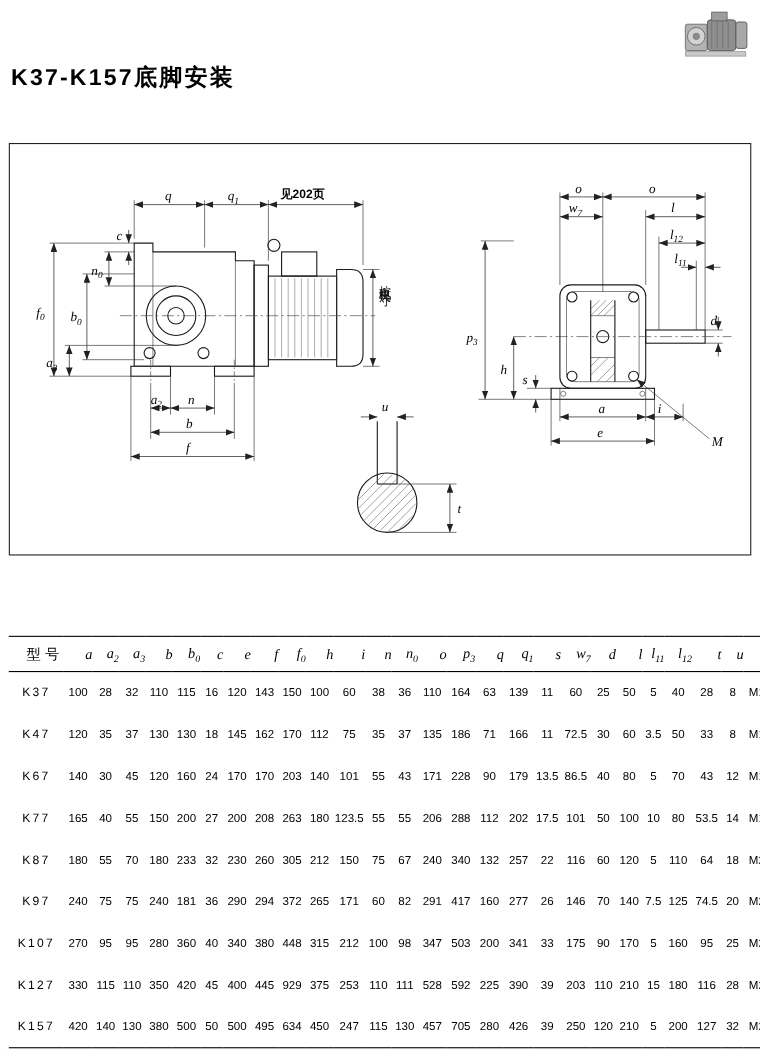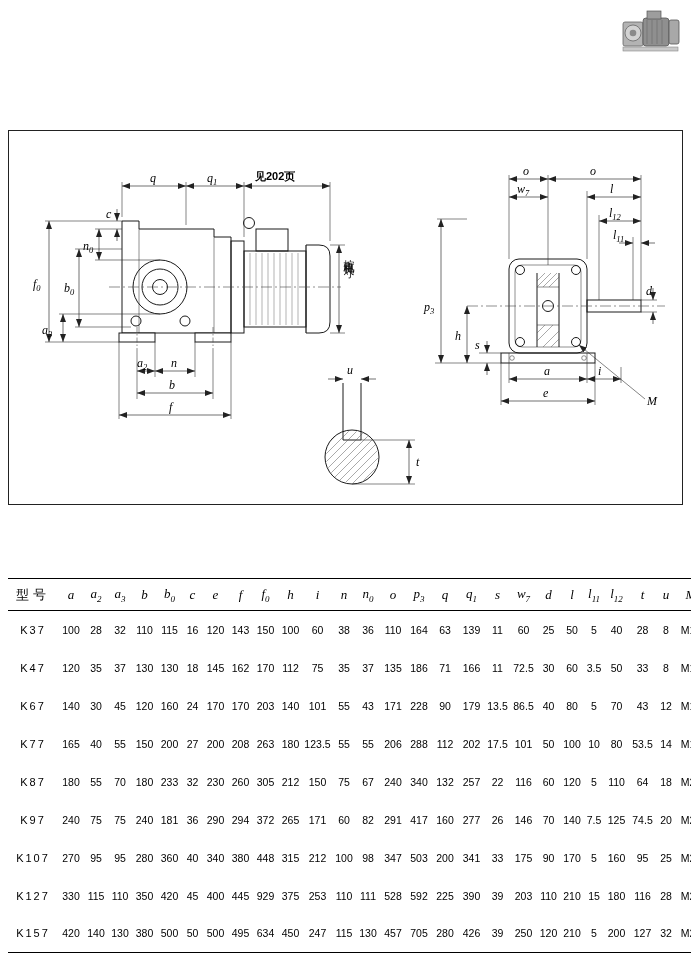--- a/index.html
+++ b/index.html
@@ -21,21 +21,21 @@
   .cl2{stroke:#444;stroke-width:.6;stroke-dasharray:5 2 1.5 2;}
   .h{stroke:#555;stroke-width:.5;}
   text.dim{font-family:"Liberation Serif",serif;font-style:italic;font-size:12px;fill:#000;}
   text.dim tspan.sub{font-size:8.5px;}
   text.cjk{font-family:"Liberation Sans",sans-serif;font-weight:bold;font-size:11px;fill:#000;}
   
   table.dims{position:absolute;left:8px;top:578px;width:675px;border-collapse:collapse;table-layout:fixed;
              border-top:1.5px solid #000;border-bottom:1.5px solid #000;}
   table.dims thead tr{height:32px;border-bottom:1px solid #000;}
   table.dims tbody tr{height:38px;}
-  table.dims th{font-family:"Liberation Serif",serif;font-style:italic;font-weight:normal;font-size:13px;text-align:center;padding:0;}
+  table.dims th{font-family:"Liberation Serif",serif;font-style:italic;font-weight:normal;font-size:13px;text-align:right;padding:0;}
   table.dims th sub{font-size:9px;}
   table.dims th.cjk-head{font-style:normal;font-family:"Liberation Sans",sans-serif;font-size:13px;letter-spacing:4px;}
   table.dims td{font-size:10.5px;text-align:center;padding:0;}
   table.dims td.model{font-size:11px;letter-spacing:2px;}
 </style>
 </head>
 <body>
 
 <div class="page">
 
@@ -46,20 +46,21 @@
     <circle cx="11" cy="26" r="3.3" fill="#8a8a8a"></circle>
     <rect x="21" y="11" width="26" height="28" rx="3" fill="#8f8f8f" stroke="#555" stroke-width=".8"></rect>
     <line x1="25" y1="13" x2="25" y2="37" stroke="#6e6e6e" stroke-width=".7"></line>
     <line x1="30" y1="13" x2="30" y2="37" stroke="#6e6e6e" stroke-width=".7"></line>
     <line x1="35" y1="13" x2="35" y2="37" stroke="#6e6e6e" stroke-width=".7"></line>
     <line x1="40" y1="13" x2="40" y2="37" stroke="#6e6e6e" stroke-width=".7"></line>
     <rect x="47" y="13" width="10" height="24" rx="2" fill="#a8a8a8" stroke="#555" stroke-width=".8"></rect>
     <rect x="25" y="4" width="14" height="8" fill="#9d9d9d" stroke="#555" stroke-width=".7"></rect>
   </svg>
 
+  <div class="title">K37-K157底脚安装</div>
 
   <div class="frame">
     <svg width="673" height="373" viewBox="0 0 673 373">
       <defs>
         <marker id="ma" markerWidth="9" markerHeight="8" refX="8" refY="3" orient="auto-start-reverse" markerUnits="userSpaceOnUse">
           <path d="M0,0 L8,3 L0,6 Z" fill="#222"></path>
         </marker>
         <clipPath id="sc">
             <circle cx="343" cy="326" r="26"></circle>
           </clipPath>

